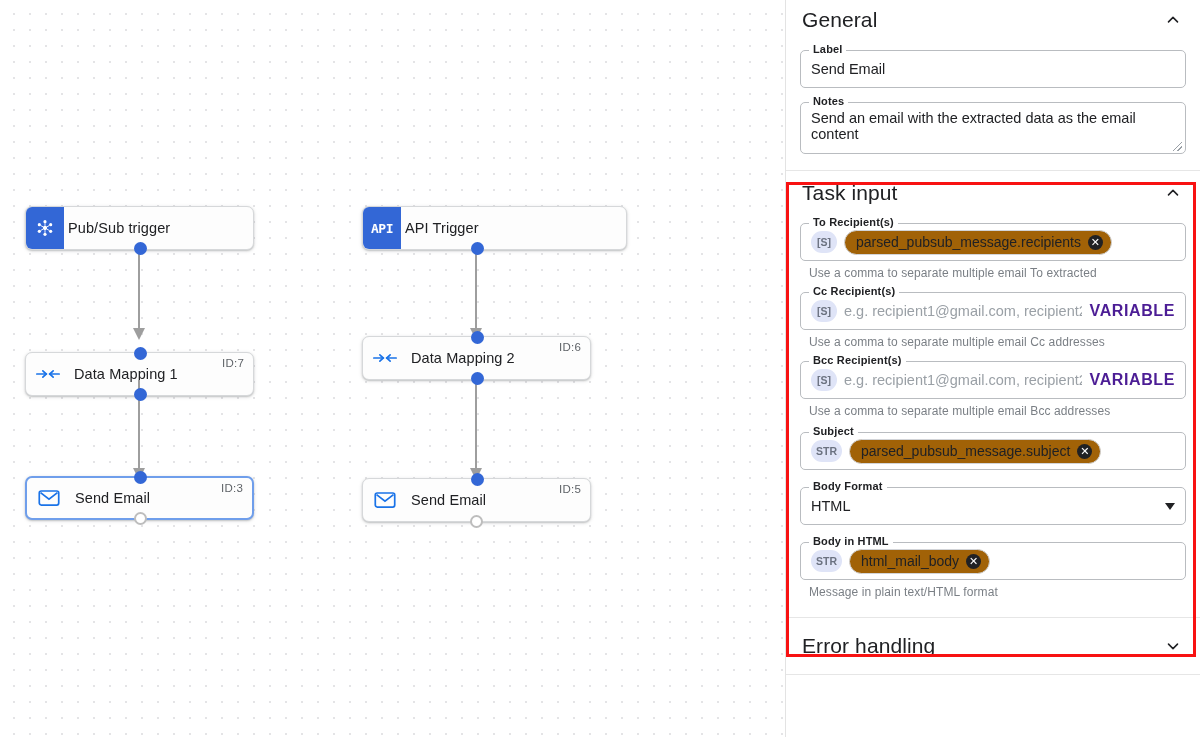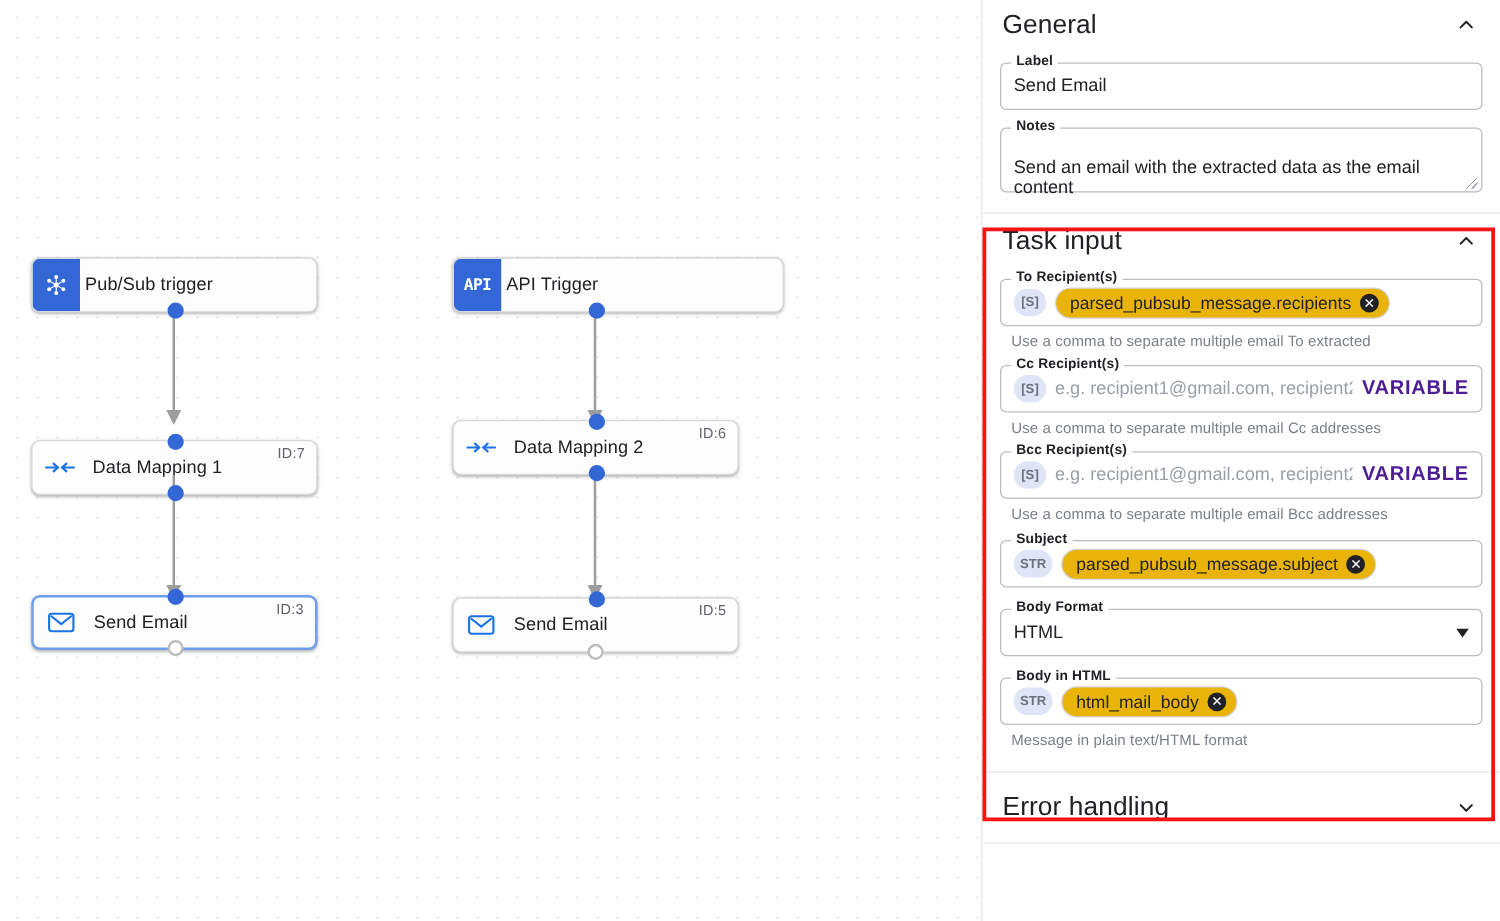--- a/index.html
+++ b/index.html
@@ -93,21 +93,21 @@
   .field { position: relative; margin: 10px 0 0 0; }
   .field-box {
     position: relative;
     border: 1px solid #b9bcc0;
     border-radius: 5px;
     height: 38px;
     display: flex; align-items: center;
     padding: 0 10px;
     background: #fff;
   }
-  .field-box.area { height: 52px; align-items: flex-start; padding-top: 23px; }
+  .field-box.area { height: 52px; align-items: flex-start; padding-top: 7px; }
   .field-legend {
     position: absolute; top: -7px; left: 9px;
     background: #fff; padding: 0 4px;
     font-size: 11px; font-weight: 700; color: #202124;
     letter-spacing: .15px; z-index: 2;
   }
   .field-value { font-size: 14.5px; color: #202124; }
   .field-placeholder { font-size: 14.5px; color: #9aa0a6; white-space: nowrap; overflow: hidden; }
   .helper { font-size: 12px; color: #7a7f85; margin: 5px 0 0 9px; letter-spacing: .1px; }
 
@@ -118,21 +118,21 @@
     background: #dfe4f7;
     color: #6b7280;
     font-size: 10.5px; font-weight: 700;
     display: flex; align-items: center; justify-content: center;
     margin-right: 7px;
   }
   .var-chip {
     display: inline-flex; align-items: center; gap: 7px;
     border: 1px solid #d2d4d8; border-radius: 13px;
     padding: 2px 8px 2px 11px; height: 25px;
-    background: #eab308;
+    background: #a16207;
   }
   .var-chip-text { font-size: 14px; color: #202124; }
   .clear-x {
     width: 15px; height: 15px; border-radius: 50%;
     background: #202124; color: #fff;
     font-size: 11px; line-height: 15px; text-align: center;
     font-family: "DejaVu Sans", sans-serif;
     flex: 0 0 15px;
   }
   .variable-link {

